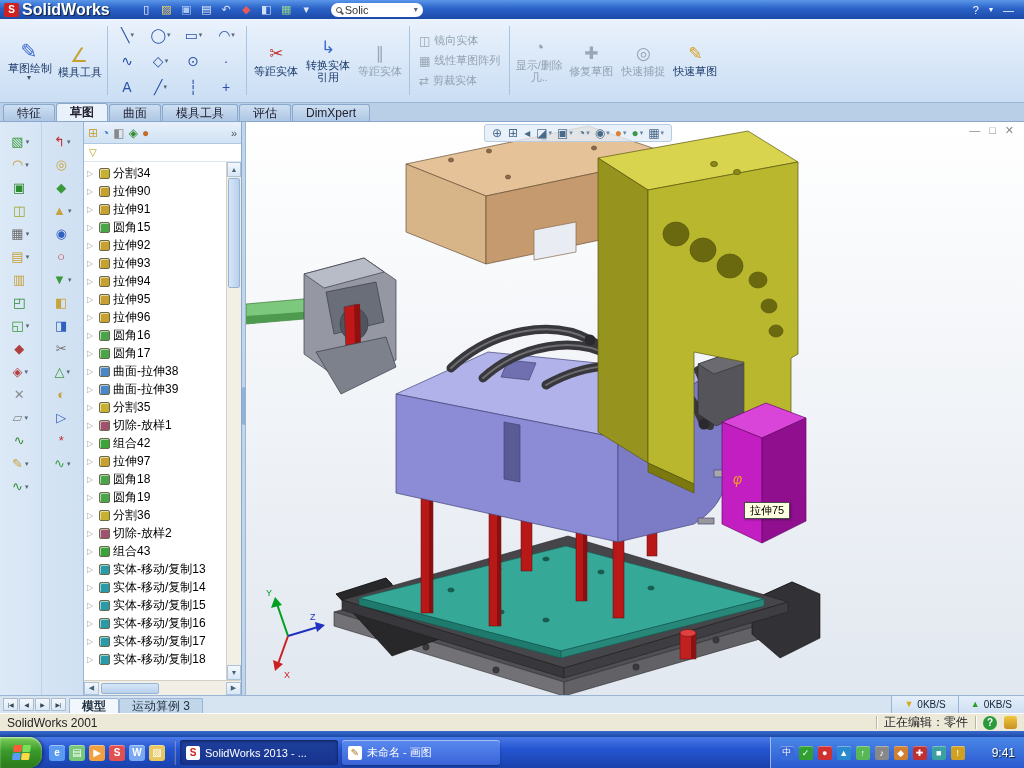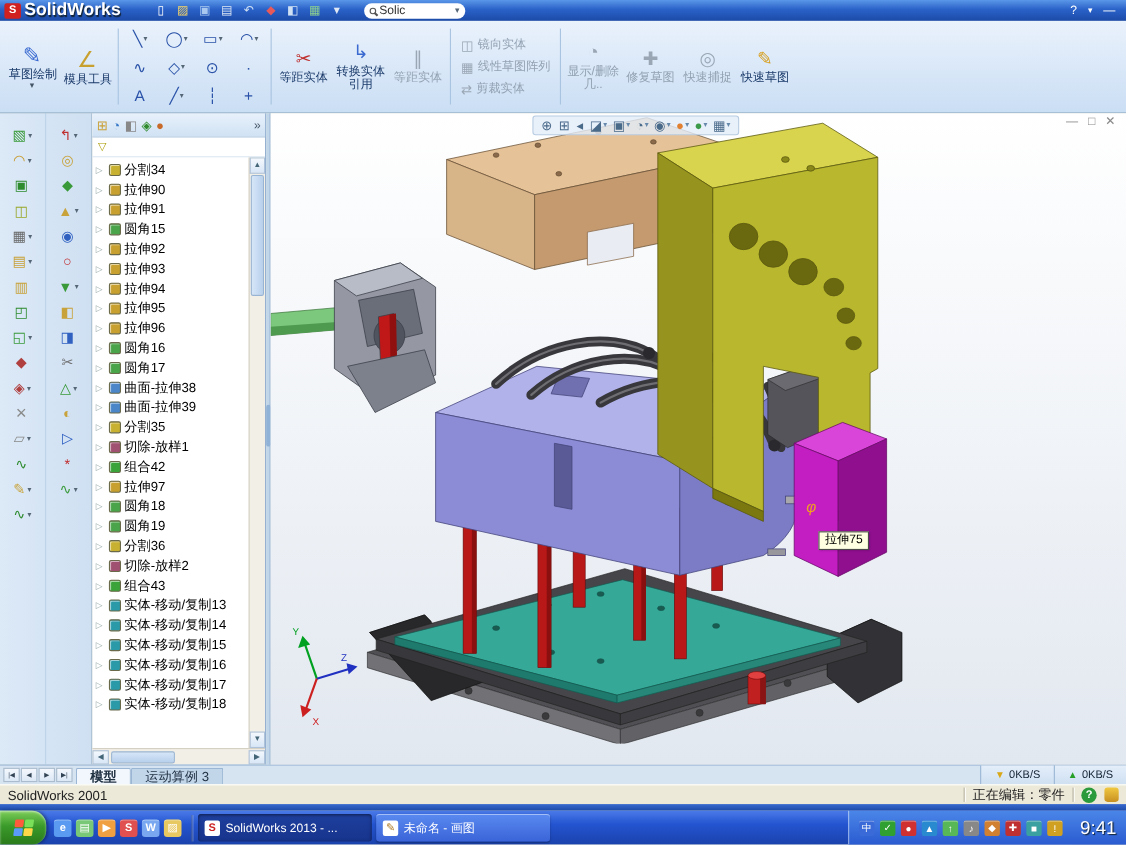--- a/index.html
+++ b/index.html
@@ -114,21 +114,21 @@
 .winflag span{border-radius:1px;display:block}
 .wf-r{background:#ff5a3c}.wf-g{background:#7ae05a}.wf-b{background:#5a9af8}.wf-y{background:#ffd84a}
 .quick{display:flex;gap:4px;padding:0 7px;align-items:center}
 .ql-icon{width:16px;height:16px;border-radius:3px;font-size:10px;font-weight:bold;color:#fff;display:flex;align-items:center;justify-content:center;box-shadow:inset 0 1px rgba(255,255,255,.4)}
 .tb-sep{width:2px;height:24px;background:rgba(255,255,255,.25);border-left:1px solid rgba(0,0,0,.25);margin:0 2px}
 .task-btn{width:158px;height:25px;margin:0 2px;border-radius:3px;display:flex;align-items:center;gap:5px;padding:0 6px;color:#fff;font-size:11px;background:linear-gradient(#5a8af0,#3a64d8);box-shadow:inset 0 1px rgba(255,255,255,.45),0 1px 2px rgba(0,0,0,.3);overflow:hidden;white-space:nowrap;flex:none}
 .task-btn.active{background:linear-gradient(#1e3f9e,#17348c);box-shadow:inset 0 1px 3px rgba(0,0,0,.55)}
 .task-icon{width:14px;height:14px;border-radius:2px;background:#fff;font-size:10px;font-weight:bold;display:flex;align-items:center;justify-content:center;flex:none}
 .tray{margin-left:auto;height:31px;background:linear-gradient(#4a86e8,#2a5ad0);border-left:1px solid rgba(255,255,255,.5);display:flex;align-items:center;gap:5px;padding:0 9px}
 .tray-icon{width:14px;height:14px;border-radius:2px;font-size:9px;color:#fff;display:flex;align-items:center;justify-content:center;box-shadow:inset 0 1px rgba(255,255,255,.35)}
-.clock{font-size:17px;color:#fff;margin-left:11px;text-shadow:1px 1px 1px #123}
+.clock{font-size:12px;color:#fff;margin-left:22px;text-shadow:1px 1px 1px #123}
 </style>
 </head>
 <body>
 
 <div class="screen">
 
   <div class="titlebar">
     <span class="sw-logo">S</span>
     <span class="app-name">SolidWorks</span>
     <div class="tb-icons">
@@ -310,20 +310,29 @@
           <span class="blabel">快速捕捉</span>
         </div>
 
         <div class="stack-btn">
           <span class="bicon" style="color: rgb(216, 160, 32);">✎</span>
           <span class="blabel">快速草图</span>
         </div>
       </div>
   </div>
 
+  <div class="tabrow">
+
+  <div class="tab">特征</div>
+      <div class="tab active">草图</div>
+      <div class="tab">曲面</div>
+      <div class="tab">模具工具</div>
+      <div class="tab">评估</div>
+      <div class="tab">DimXpert</div>
+    </div>
 
   <div class="content">
 
     <div class="left-tools">
       <div class="tool-col first">
 
           <span class="tool-ic">
             <span class="g" style="color: rgb(58, 154, 58);">▧</span>
             <span class="c">▾</span>
           </span>

